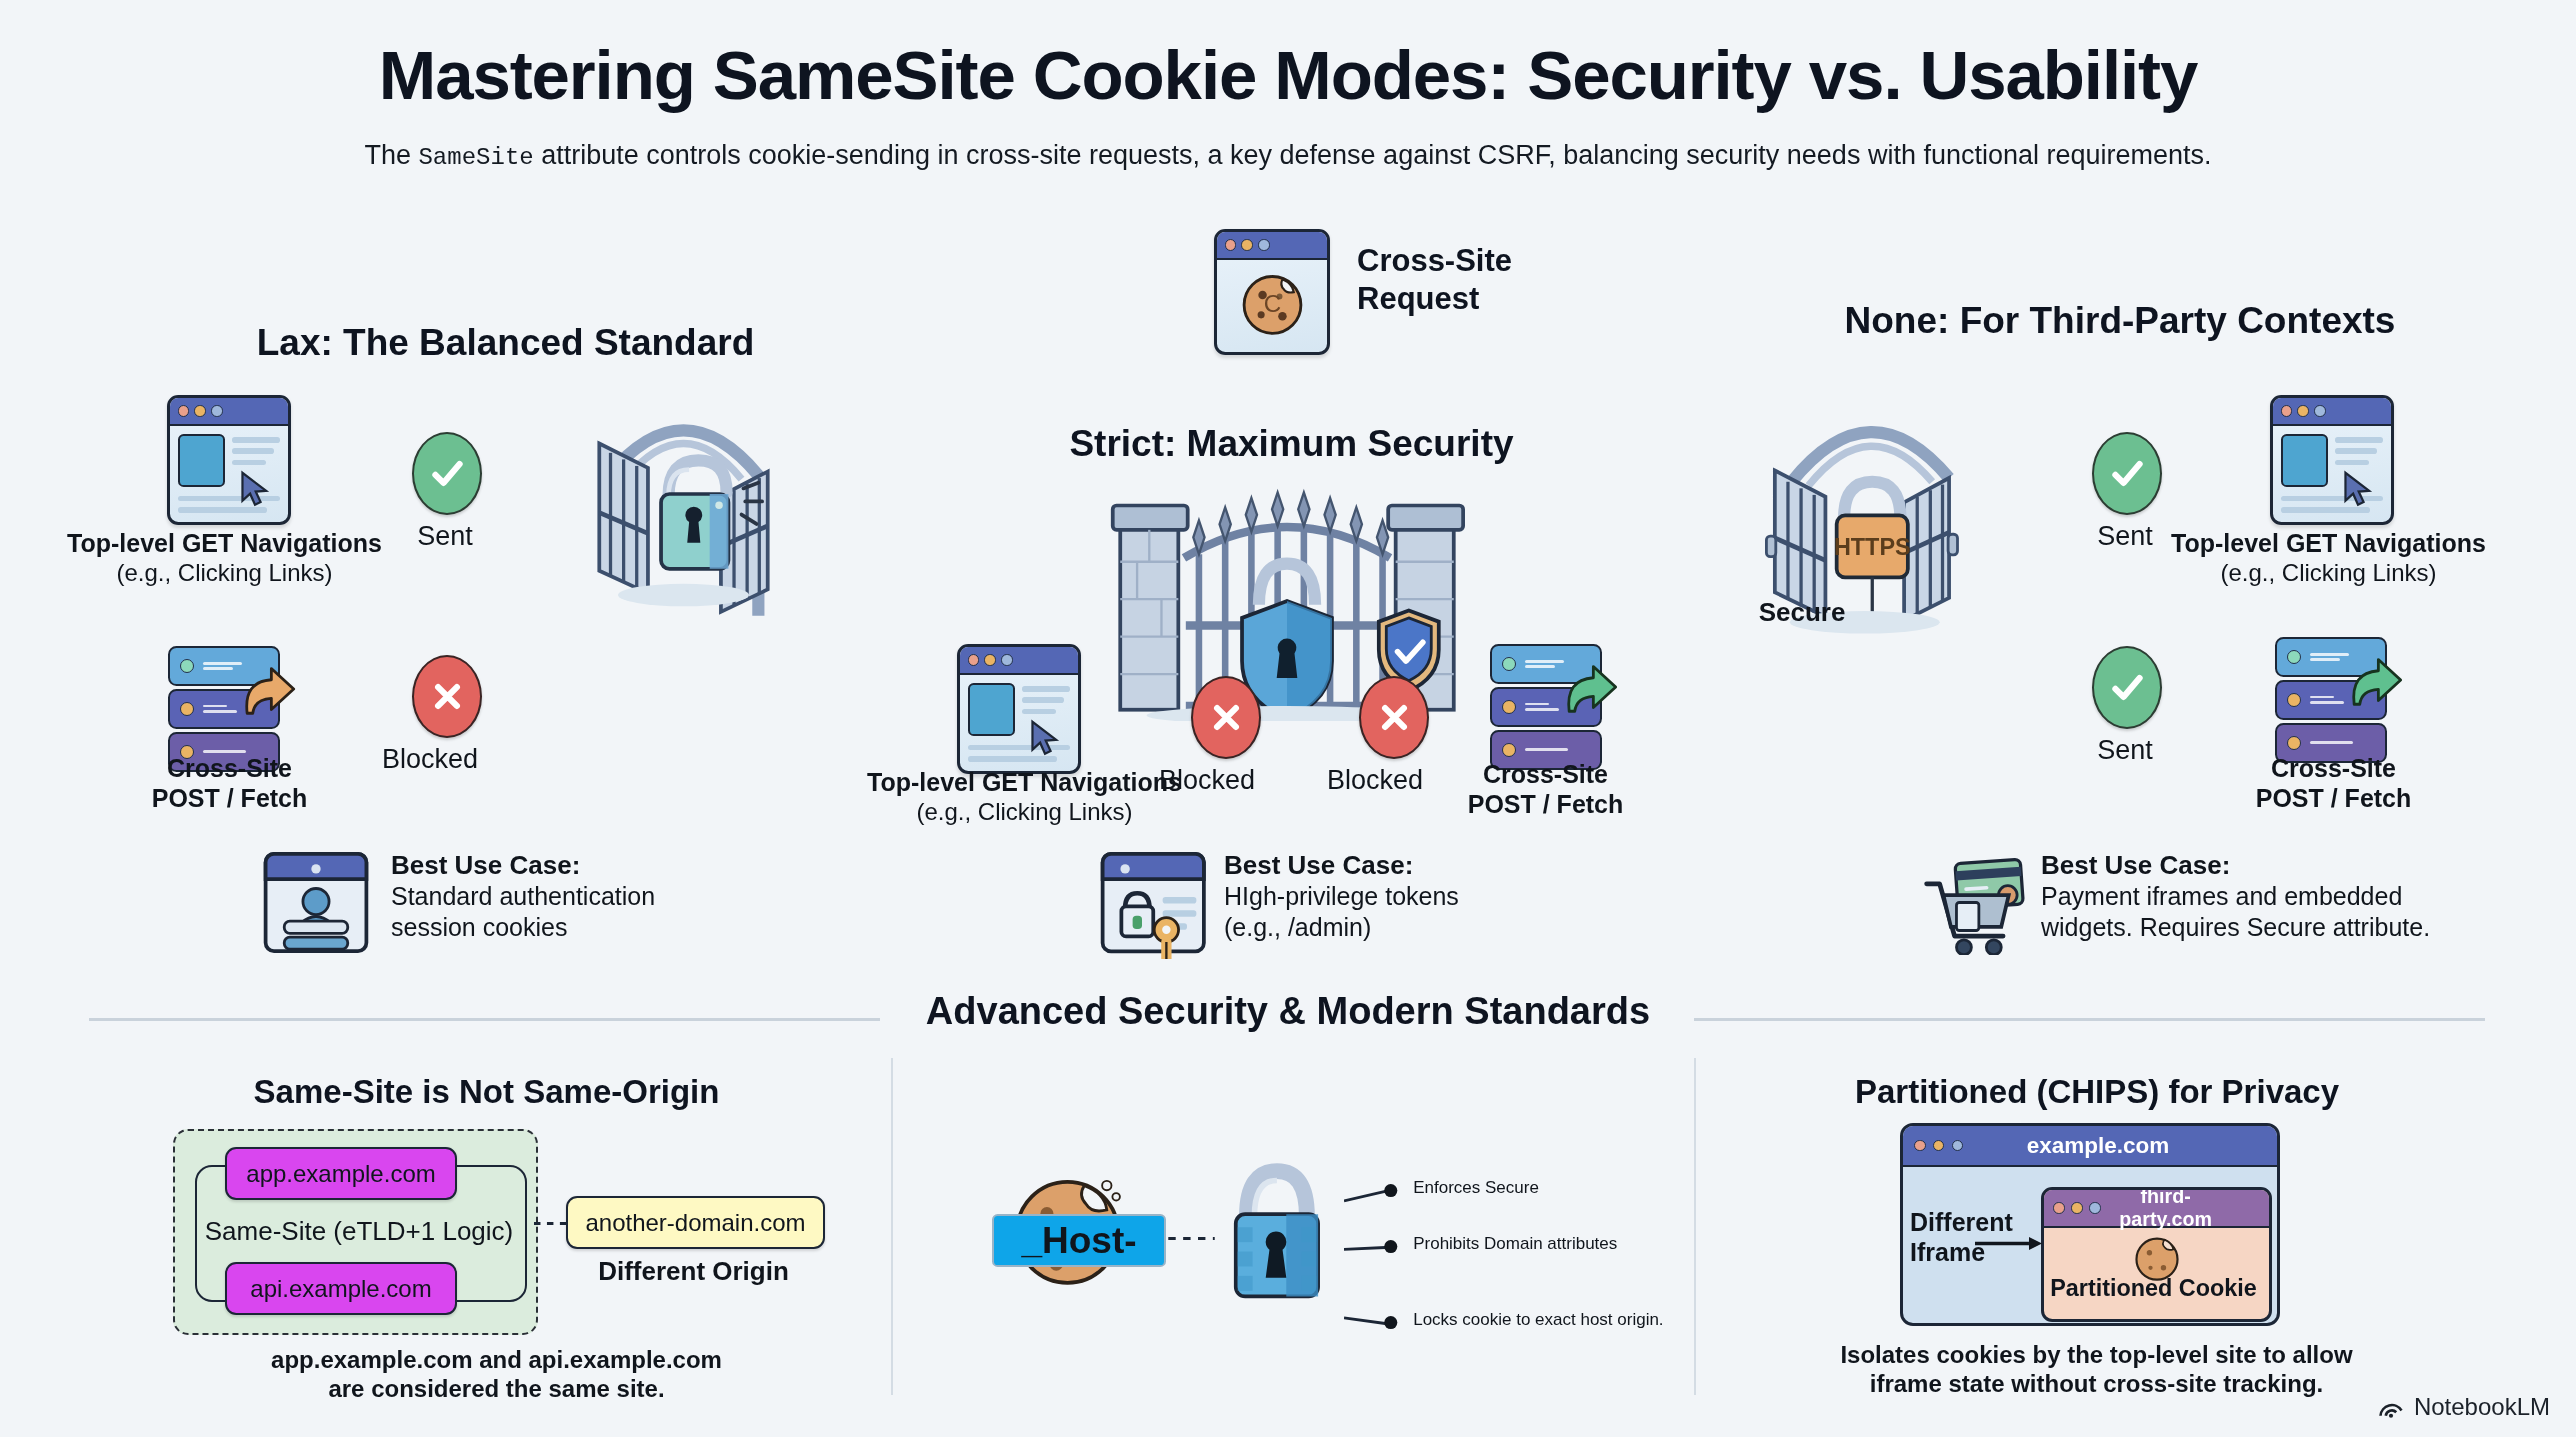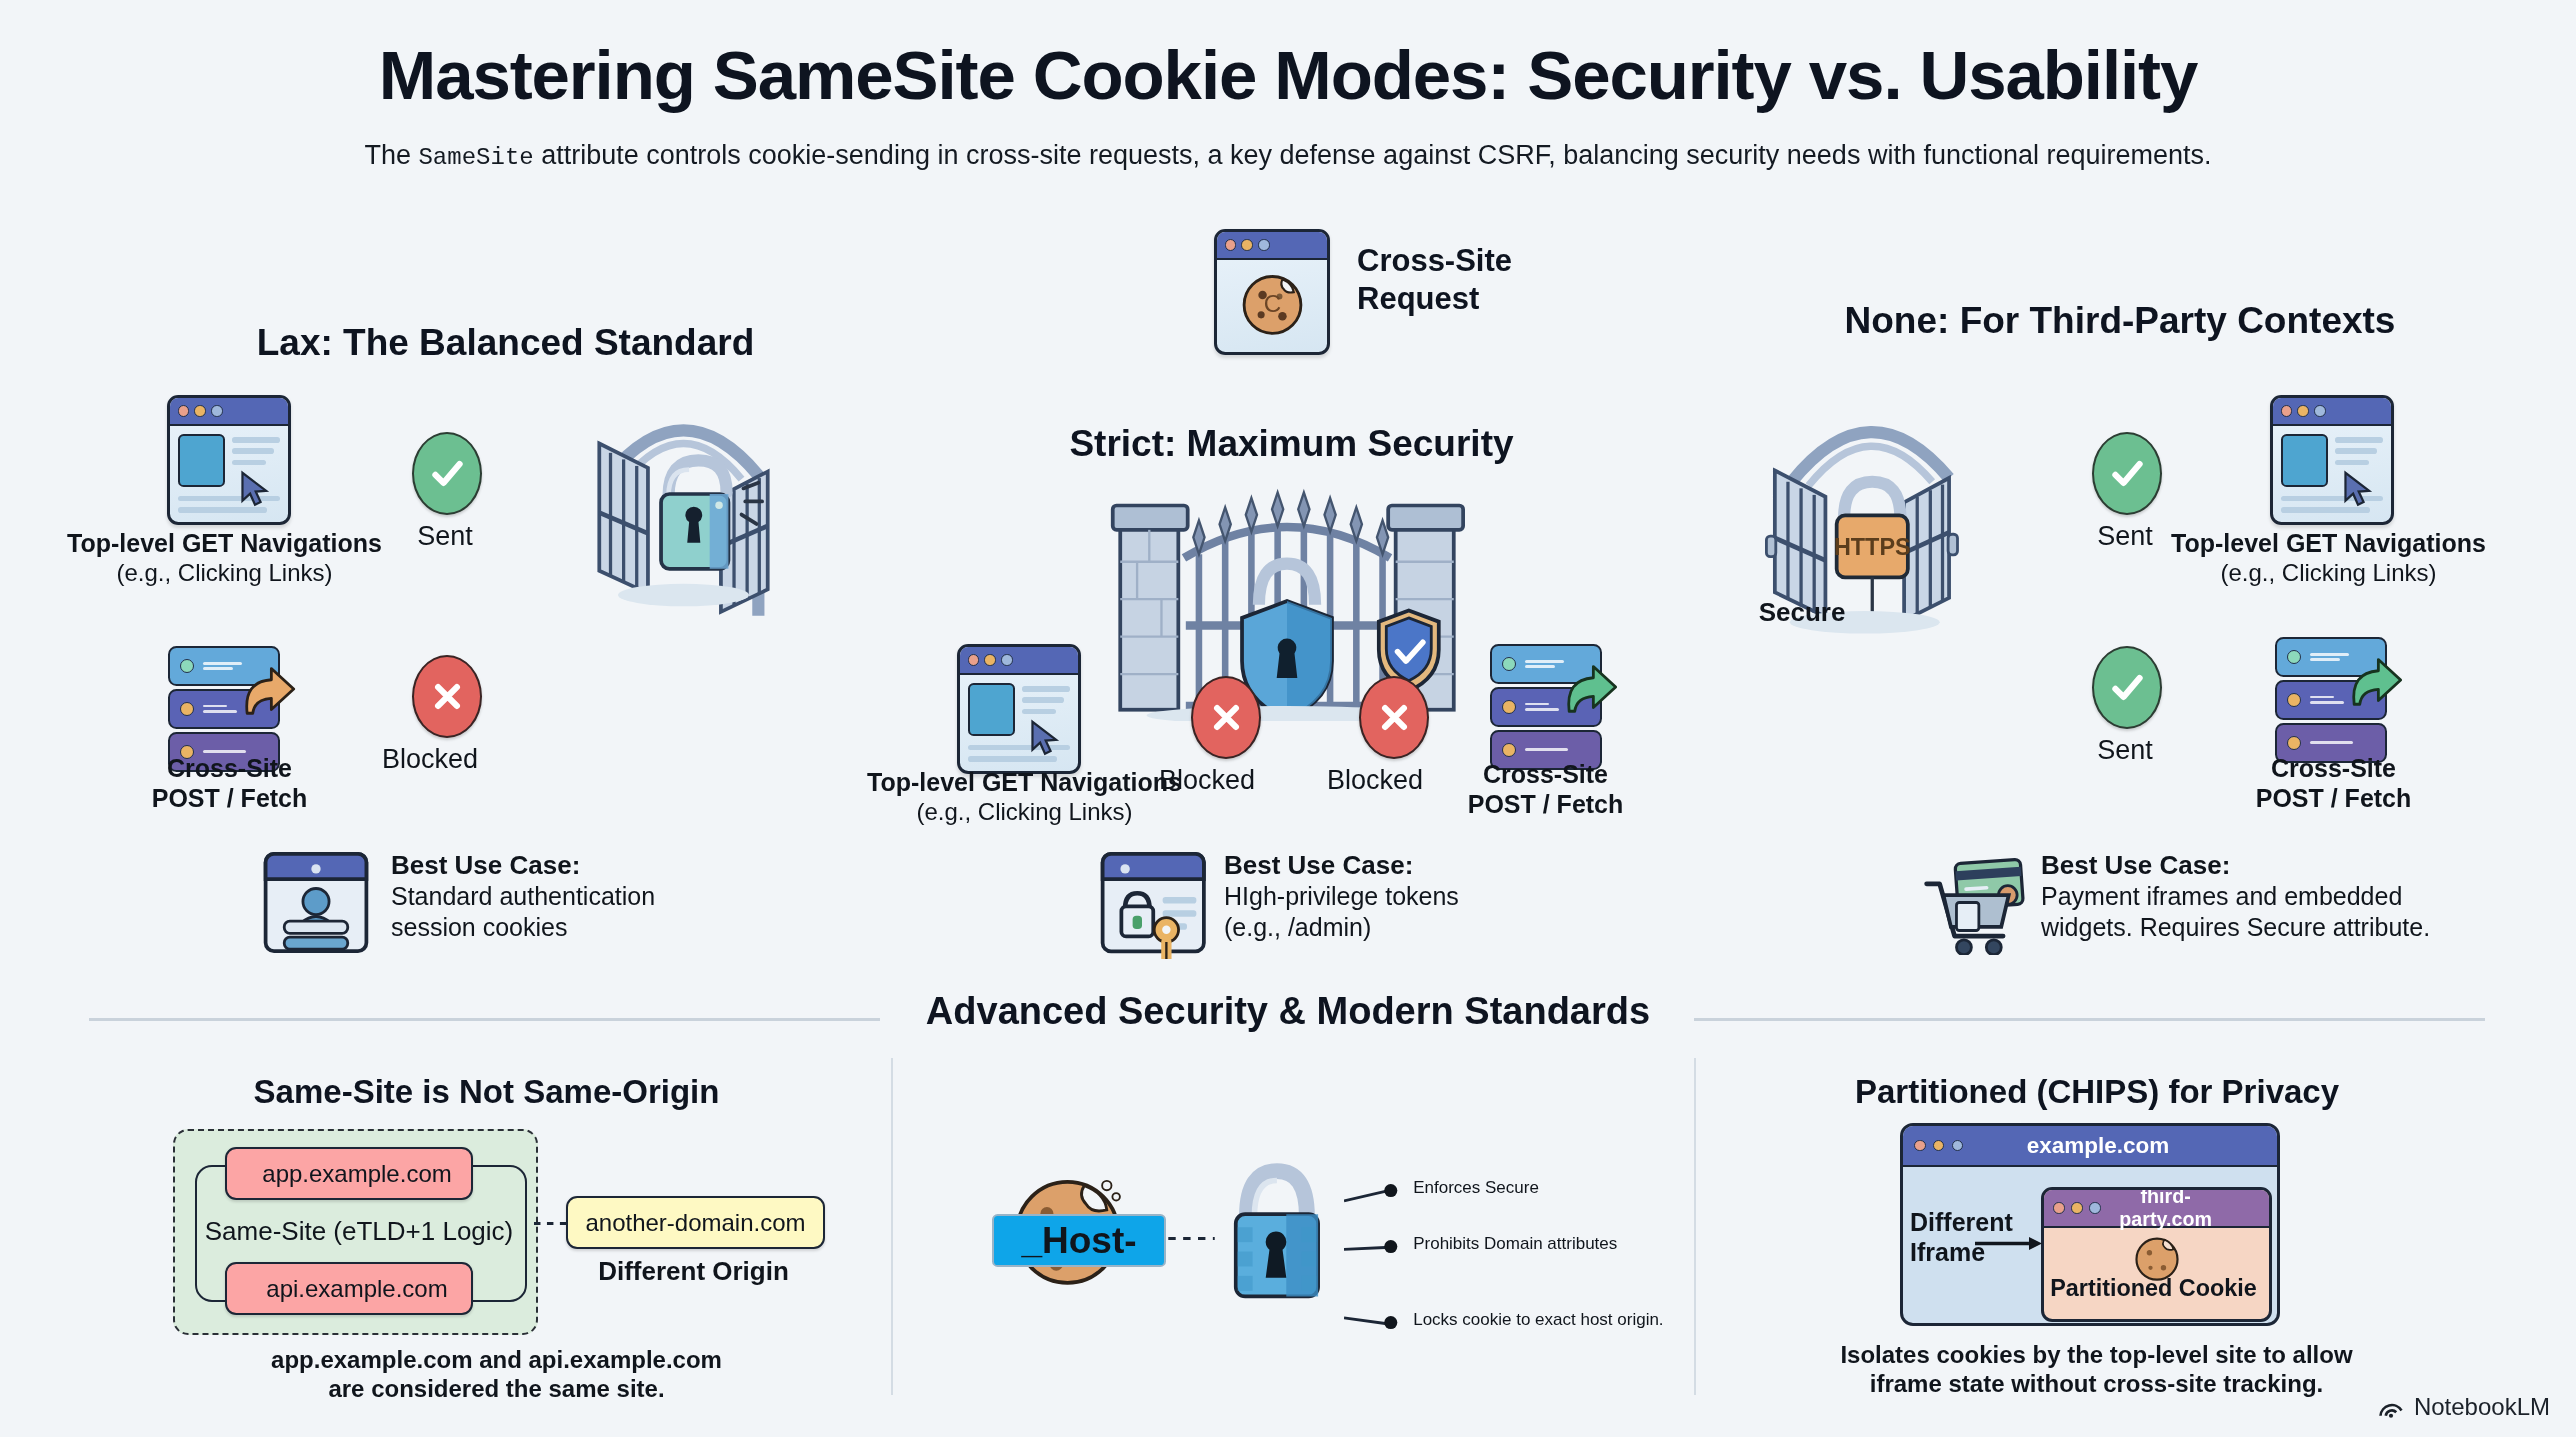--- a/index.html
+++ b/index.html
@@ -78,21 +78,21 @@
   .vdiv{position:absolute;width:1.9px;background:#d4dce4;}
   .adv-title{position:absolute;left:0;top:990px;width:2576px;text-align:center;font-size:38px;font-weight:bold;color:#0e1420;}
 
   .panel-title{position:absolute;text-align:center;font-size:33px;font-weight:bold;color:#0e1420;white-space:nowrap;}
   .panel-cap{position:absolute;text-align:center;font-size:24px;font-weight:bold;line-height:1.22;color:#10151c;}
 
   .dashbox{position:absolute;border:2.8px dashed #2a2f36;border-radius:15px;background:#dbecdd;}
   .solidbox{position:absolute;border:2.8px solid #1c2636;border-radius:17px;background:transparent;}
   .chip{position:absolute;border:2.8px solid #1c2636;border-radius:11.2px;display:flex;align-items:center;justify-content:center;
         font-size:24px;color:#10151c;font-weight:400;box-shadow:0 1.9px 2.8px rgba(0,0,0,.14);}
-  .chip.blue{background:#fca5a5;padding-left:16px;}
+  .chip.blue{background:#d946ef;}
   .chip.purple{background:#fef9c3;}
   .etld{position:absolute;font-size:26px;color:#10151c;text-align:center;white-space:nowrap;}
 
   .bullet-row{position:absolute;display:flex;align-items:flex-start;gap:0;}
   .bl-txt{font-size:17px;line-height:1.2;color:#10151c;}
 
   .hostchip{position:absolute;background:#0ea5e9;border:2.3px solid #98b4c8;border-radius:5.6px;
             display:flex;align-items:center;justify-content:center;font-size:37px;font-weight:bold;color:#10151c;}
 
   

